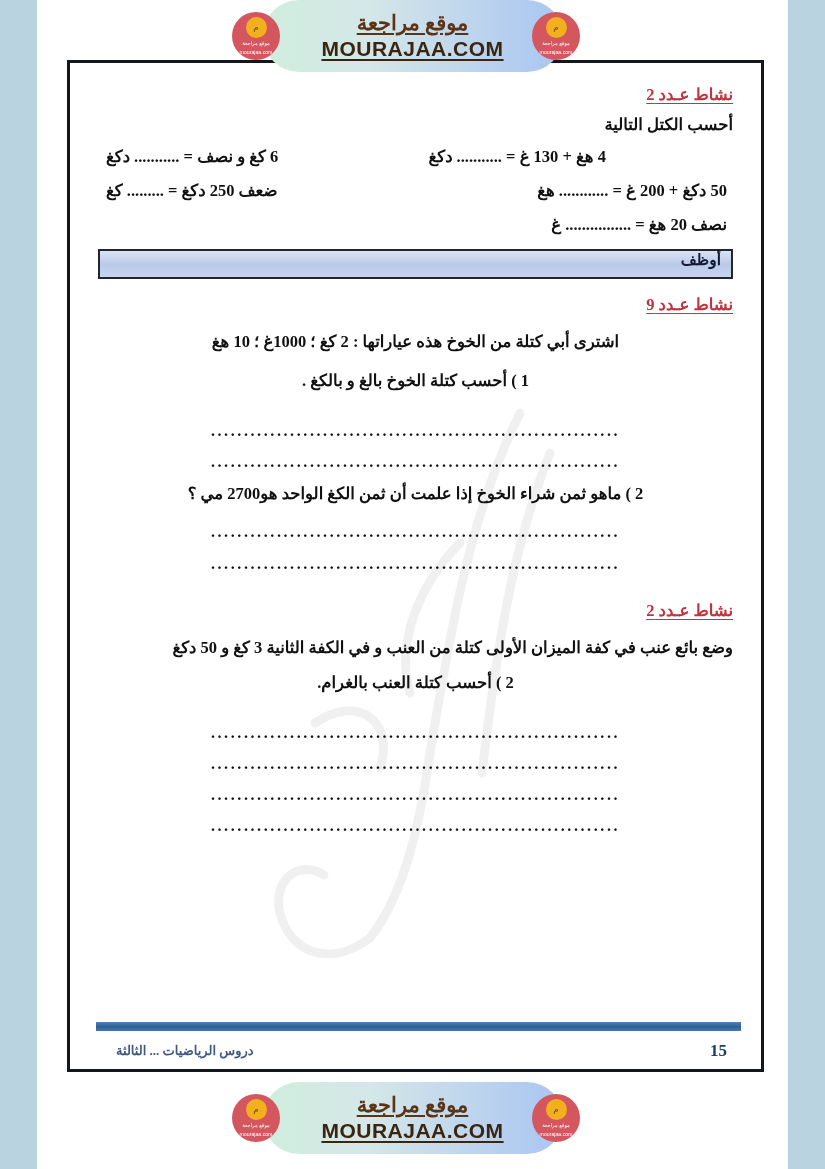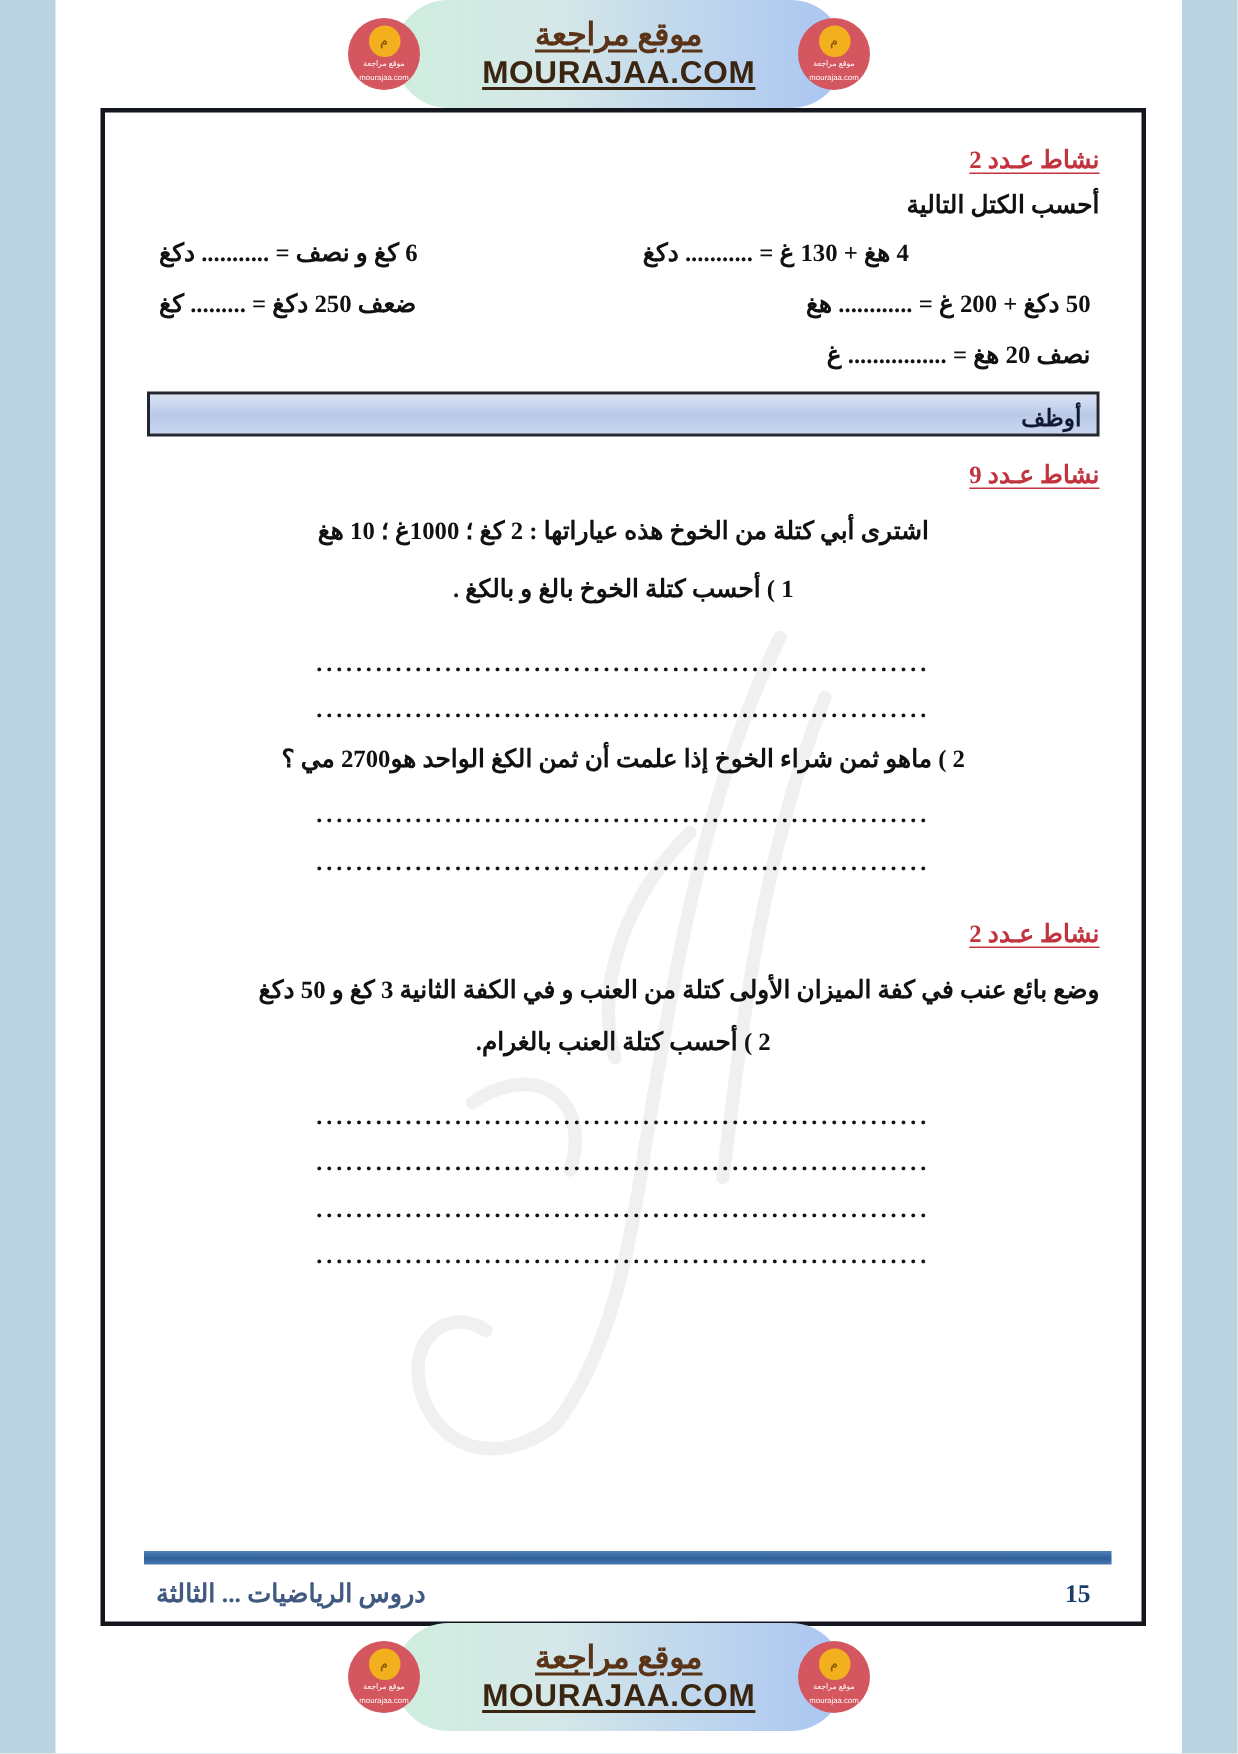--- a/index.html
+++ b/index.html
@@ -22,21 +22,21 @@
     top: 0;
     width: 751px;
     height: 1169px;
     background: #ffffff;
   }
 
   
   .page-frame {
     position: absolute;
     left: 67px;
-    top: 72px;
+    top: 60px;
     width: 697px;
     height: 1012px;
     border: 3px solid #13161c;
     background: #ffffff;
     box-sizing: border-box;
   }
 
   
   .bg-watermark {
     position: absolute;
@@ -96,21 +96,21 @@
   .col-right { text-align: right; padding-right: 6px; }
   .col-left  { text-align: left;  padding-left: 8px; font-family: Liberation Serif, serif; }
 
   
   .banner {
     margin: 10px 0 16px 0;
     height: 30px;
     border: 2px solid #23262e;
     background: linear-gradient(to bottom, #dbe3f4 0%, #b9c9e8 52%, #c8d5ef 100%);
     display: flex;
-    align-items: flex-end;
+    align-items: flex-start;
     justify-content: flex-start;
     padding: 0 10px;
     box-sizing: border-box;
   }
   .banner-label {
     font-size: 15.5px;
     font-weight: bold;
     color: #121a33;
   }
 
@@ -167,24 +167,25 @@
     right: 0;
     bottom: 8px;
     padding: 0 34px;
     display: flex;
     justify-content: space-between;
     align-items: center;
     direction: rtl;
     z-index: 2;
   }
   .footer-text {
-    font-size: 17px;
+    font-size: 13px;
     font-weight: bold;
     color: #1f3d6b;
     opacity: 0.85;
+    margin-left: 12px;
   }
   .footer-page {
     font-size: 17px;
     font-weight: bold;
     color: #1f3d6b;
   }
 
   
   .wm {
     position: absolute;

